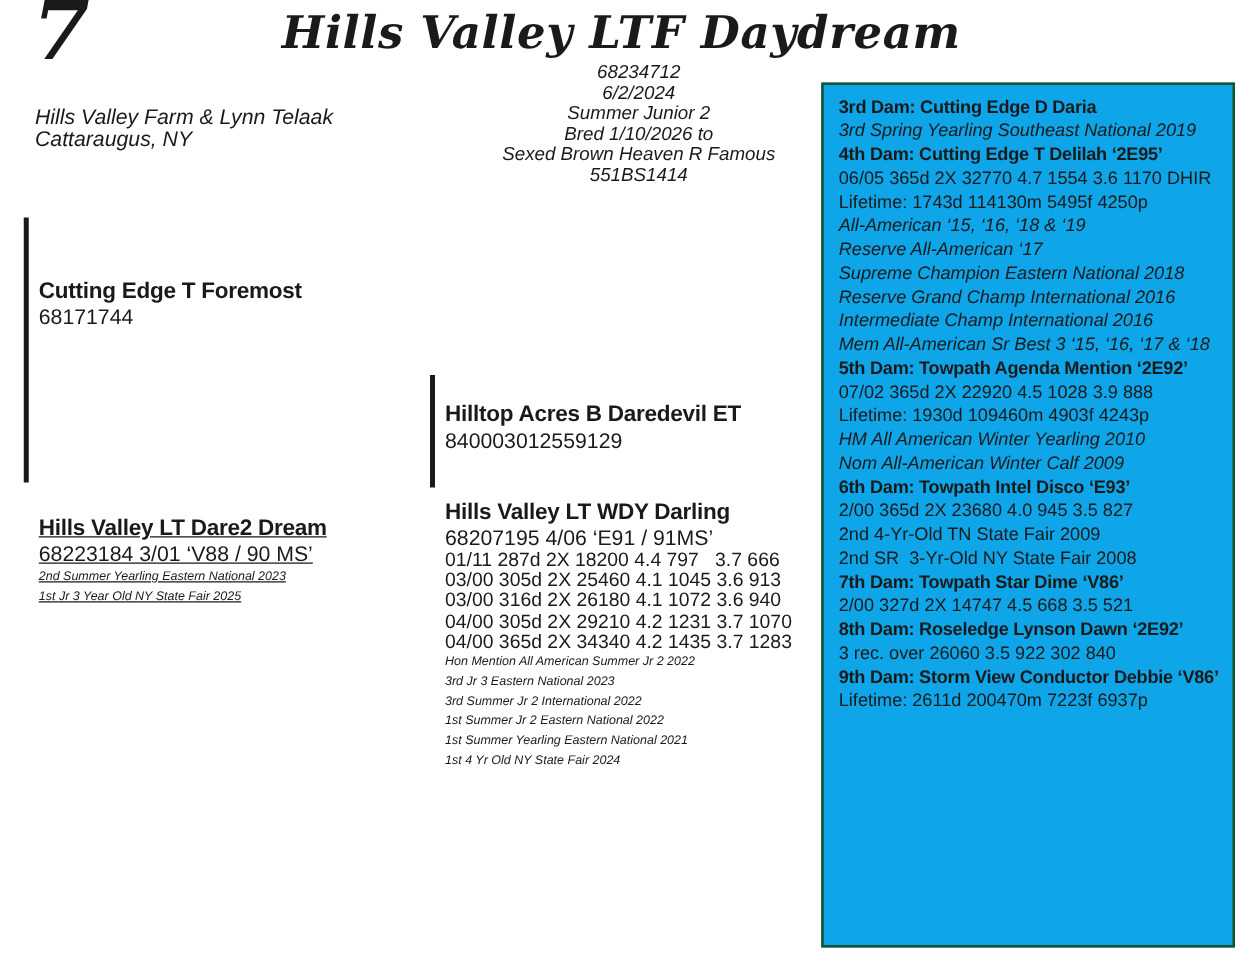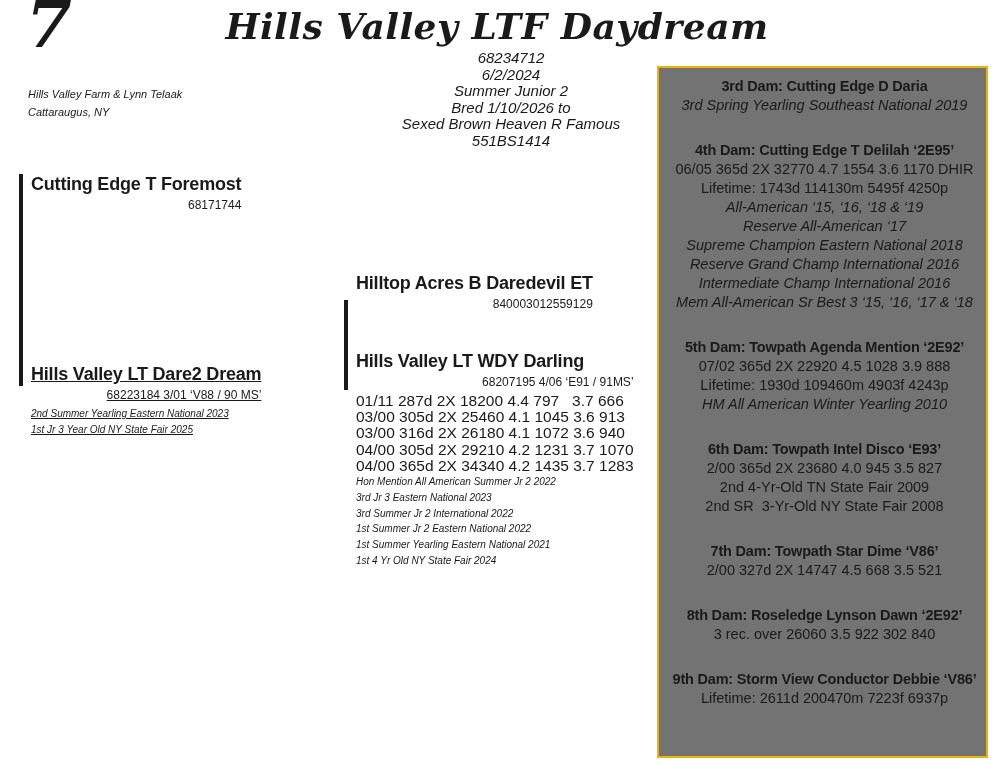--- a/index.html
+++ b/index.html
@@ -10,52 +10,52 @@
     color:#1a1a1a;
   }
   .page { position:relative; width:1000px; height:775px; background:#ffffff; overflow:hidden; }
 
   
   .lot-number {
     position:absolute; left:26px; top:-12px;
     font-family:"DejaVu Serif", serif; font-style:italic; font-weight:700;
     font-size:66px; line-height:1.1;
   }
-  .consignor { position:absolute; left:28px; top:85px; font-style:italic; font-size:11px; }
+  .consignor { position:absolute; left:28px; top:85px; font-style:italic; font-size:17px; }
   .consignor-line { line-height:18px; white-space:pre; }
 
   
   .title {
     position:absolute; left:0; top:2px; width:994px; text-align:center;
     font-family:"DejaVu Serif", serif; font-style:italic; font-weight:700;
     font-size:36px; line-height:48px; letter-spacing:0.5px;
   }
   .subtitle { position:absolute; left:0; top:50px; width:994px; text-align:center; font-style:italic; font-size:15px; }
   .subtitle-line { line-height:16.5px; white-space:pre;margin-left:28px; }
 
   
   .bar { position:absolute; width:4px; background:#1a1a1a; }
   #bar-left { left:19px; top:174px; height:212px; }
   #bar-mid  { left:344px; top:300px; height:90px; }
 
   
   .animal-block { position:absolute; }
-  .animal-name { font-weight:700; font-size:18px; line-height:22px; letter-spacing:-0.2px; white-space:pre; }
-  .animal-reg  { font-size:12px; line-height:21px; white-space:pre;text-align:right; }
+  .animal-name { font-weight:700; font-size:18px; line-height:22px; letter-spacing:-0.2px; white-space:pre;margin-top:48px; }
+  .animal-reg  { font-size:17px; line-height:21px; white-space:pre; }
   .rec-line  { font-size:15.5px; line-height:16.2px; white-space:pre; }
   #dam-block .rec-line { line-height:19px; }
   .show-line { font-size:10px; font-style:italic; line-height:15.8px; white-space:pre; }
   #dam-block .show-line { line-height:16px; }
 
   
   .maternal-box {
     position:absolute; left:657px; top:66px; width:331px; height:692px;
-    border:2px solid #eab308; padding:9px 8px 9px 12px; background:#737373;text-align:center;
+    border:2px solid #14532d; padding:9px 8px 9px 12px; background:#0ea5e9;
   }
-  .ml-section + .ml-section { margin-top:26px; }
+  .ml-section + .ml-section { }
   .ml-title { font-weight:700; font-size:14.5px; line-height:19px; letter-spacing:-0.2px; white-space:nowrap; }
   .ml-line  { font-size:14.5px; line-height:19px; white-space:pre; }
   .ml-line.italic { font-style:italic; }
   .ml-line.regular { font-style:normal; }
 </style>
 </head>
 <body>
 
 <div class="page">
 
@@ -133,20 +133,21 @@
         <div class="ml-line italic">Supreme Champion Eastern National 2018</div>
         <div class="ml-line italic">Reserve Grand Champ International 2016</div>
         <div class="ml-line italic">Intermediate Champ International 2016</div>
         <div class="ml-line italic">Mem All-American Sr Best 3 ‘15, ‘16, ‘17 &amp; ‘18</div>
       </div>
       <div class="ml-section">
         <div class="ml-title">5th Dam: Towpath Agenda Mention ‘2E92’</div>
         <div class="ml-line regular">07/02 365d 2X 22920 4.5 1028 3.9 888</div>
         <div class="ml-line regular">Lifetime: 1930d 109460m 4903f 4243p</div>
         <div class="ml-line italic">HM All American Winter Yearling 2010</div>
+        <div class="ml-line italic">Nom All-American Winter Calf 2009</div>
       </div>
       <div class="ml-section">
         <div class="ml-title">6th Dam: Towpath Intel Disco ‘E93’</div>
         <div class="ml-line regular">2/00 365d 2X 23680 4.0 945 3.5 827</div>
         <div class="ml-line regular">2nd 4-Yr-Old TN State Fair 2009</div>
         <div class="ml-line regular">2nd SR  3-Yr-Old NY State Fair 2008</div>
       </div>
       <div class="ml-section">
         <div class="ml-title">7th Dam: Towpath Star Dime ‘V86’</div>
         <div class="ml-line regular">2/00 327d 2X 14747 4.5 668 3.5 521</div>

